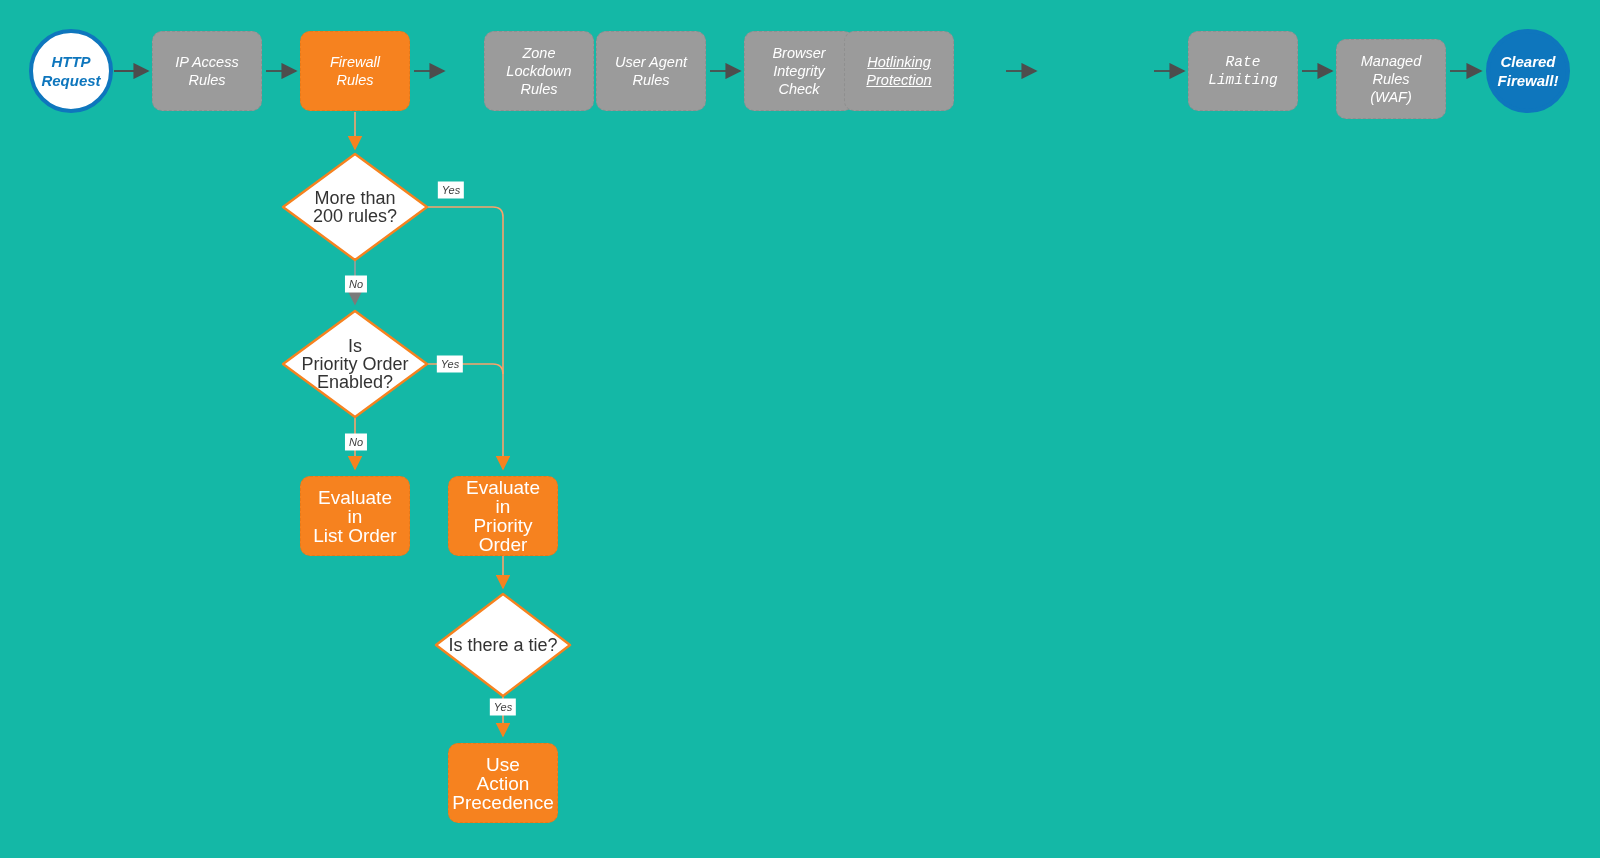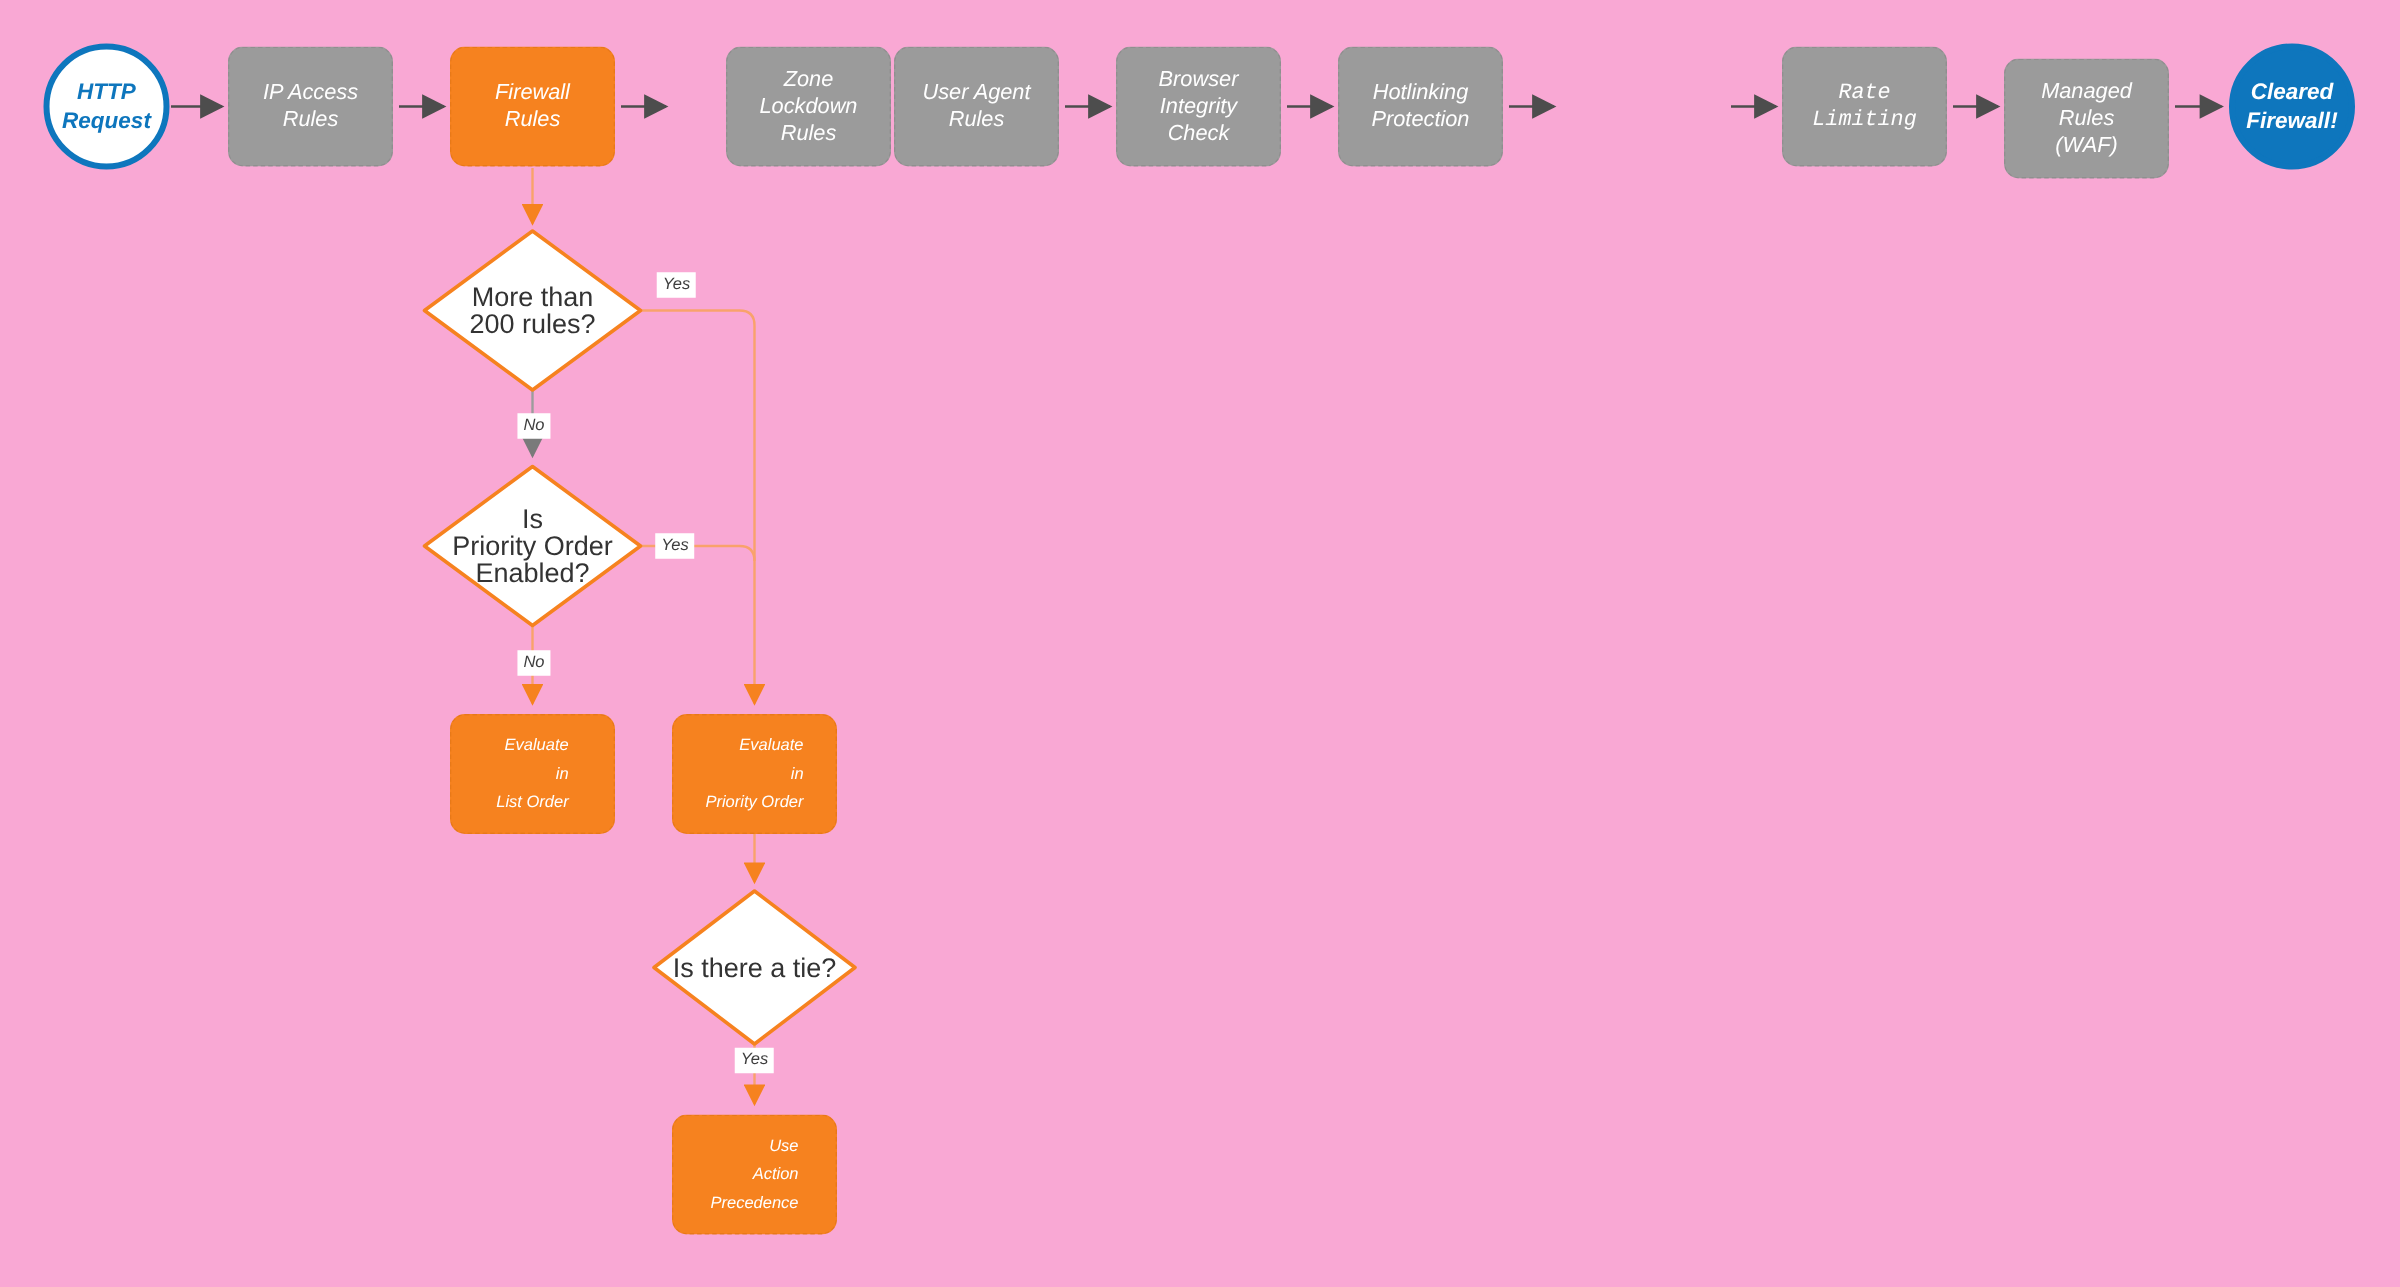--- a/index.html
+++ b/index.html
@@ -11,21 +11,21 @@
     --gray-line: #9C9C9C;
     --gray-arrowhead: #7A7A7A;
     --text-dark: #333333;
   }
   * { box-sizing: border-box; }
   html, body { margin: 0; padding: 0; background: #ffffff; }
   .canvas {
     position: relative;
     width: 1600px;
     height: 858px;
-    background: #f9a8d4;
+    background: #14b8a6;
     font-family: "Liberation Sans", sans-serif;
     overflow: hidden;
   }
   svg.connectors {
     position: absolute;
     left: 0; top: 0;
     width: 1600px; height: 858px;
   }
   .line-dark   { stroke: var(--dark-line);   stroke-width: 1.8; fill: none; }
   .line-orange { stroke: var(--orange-line); stroke-width: 1.6; fill: none; }
@@ -62,24 +62,22 @@
   }
   .stage.orange, .action {
     background: var(--orange);
     border: 1px dashed #E87918;
   }
   .action {
     width: 110px;
     height: 80px;
     border-radius: 10px;
     color: #ffffff;
-    font-style: italic;
-    font-size: 11px;
+    font-size: 19px;
     line-height: 19px;
-    text-align: right;
   }
   .circle {
     width: 84px;
     height: 84px;
     border-radius: 50%;
     font-weight: bold;
     font-style: italic;
     font-size: 15px;
     line-height: 19px;
   }
@@ -164,21 +162,21 @@
   <div class="node stage orange" style="left:300px; top:31px;">Firewall
 Rules</div>
   <div class="node stage gray" style="left:448px; top:31px;margin-left:36px;">Zone
 Lockdown
 Rules</div>
   <div class="node stage gray" style="left:596px; top:31px;">User Agent
 Rules</div>
   <div class="node stage gray" style="left:744px; top:31px;">Browser
 Integrity
 Check</div>
-  <div class="node stage gray" style="left:892px; top:31px;">Hotlinking
+  <div class="node stage gray" style="left:844px; top:31px;text-decoration:underline;">Hotlinking
 Protection</div>
   <div class="node stage gray" style="left:1188px; top:31px;font-family:Liberation Mono, monospace;">Rate
 Limiting</div>
   <div class="node stage gray" style="left:1336px; top:39px;">Managed
 Rules
 (WAF)</div>
   <div class="node circle end" style="left:1486px; top:29px;">Cleared
 Firewall!</div>
 
   <div class="diamond-text" style="left:283px; top:154px; width:144px; height:106px;">More than

